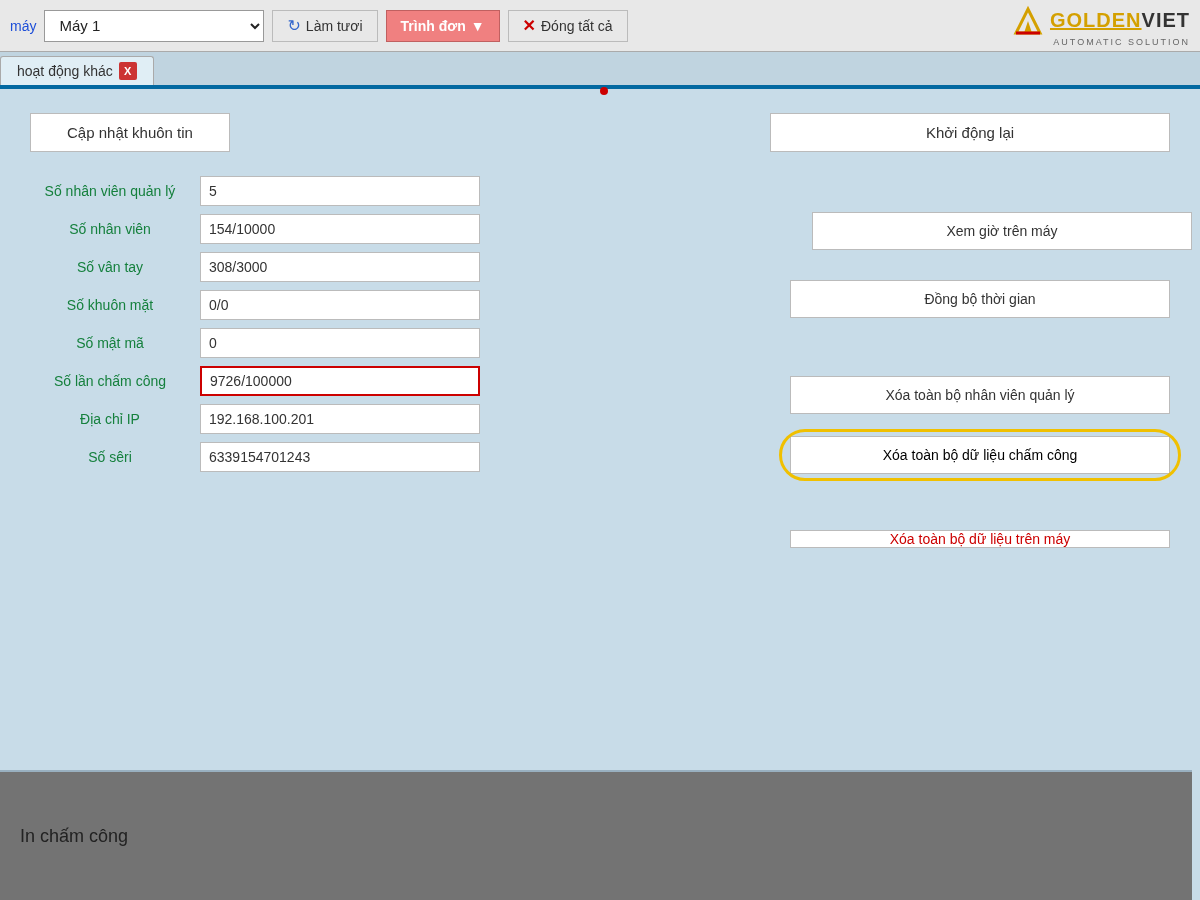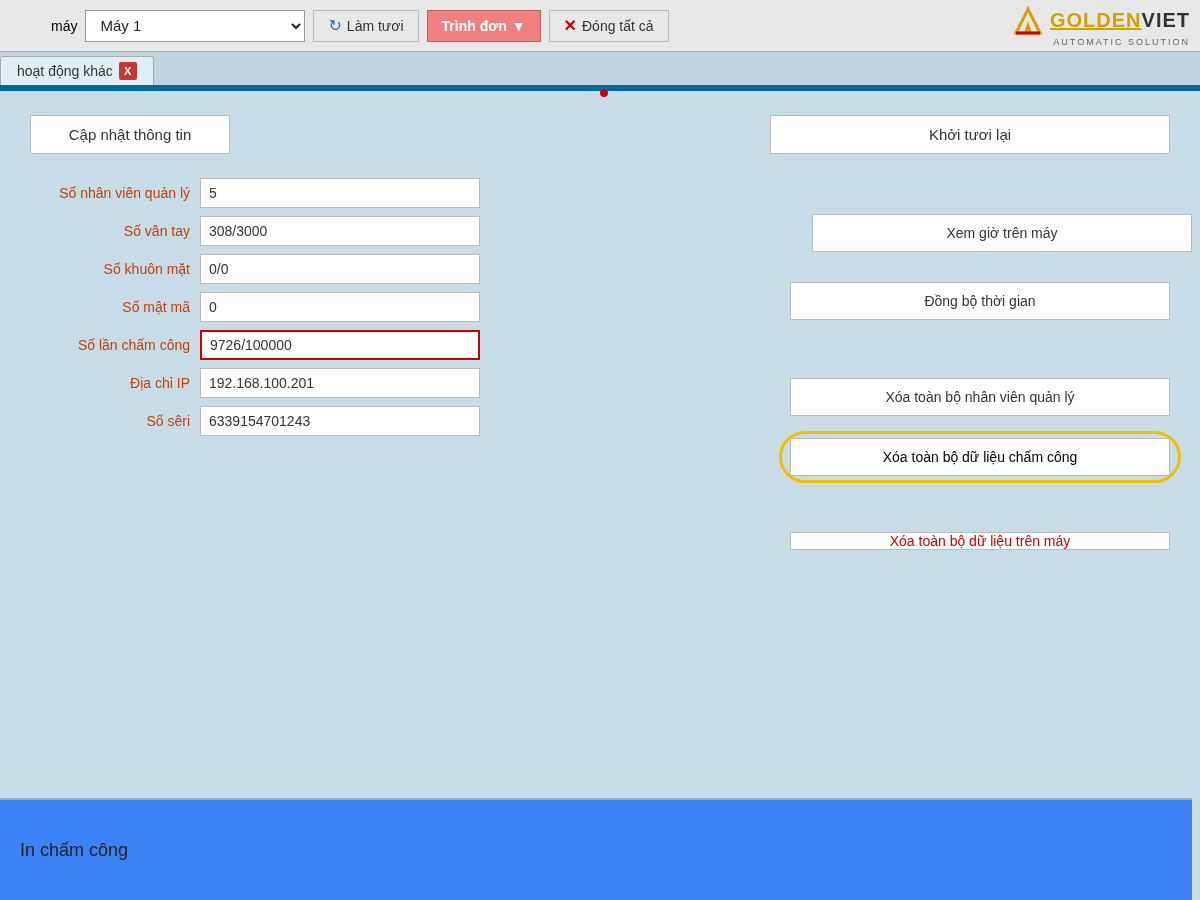--- a/index.html
+++ b/index.html
@@ -17,23 +17,22 @@
       display: flex;
       align-items: center;
       background: #e8e8e8;
       border-bottom: 1px solid #aaa;
       padding: 6px 10px;
       gap: 8px;
       height: 52px;
     }
     .toolbar-label {
       font-size: 14px;
-      color: #000000;
+      color: #1d4ed8;
       font-weight: normal;
-      margin-left: 41px;
     }
     .machine-select-wrapper {
       display: flex;
       align-items: center;
       gap: 0;
     }
     .machine-select {
       background: white;
       border: 1px solid #999;
       padding: 4px 10px;
@@ -105,21 +104,21 @@
     .logo-sub {
       font-size: 9px;
       color: #666;
       letter-spacing: 2px;
     }
 
     
     .tab-bar {
       display: flex;
       background: #c0d4e0;
-      border-bottom: 6px solid #0369a1;
+      border-bottom: 4px solid #0369a1;
       padding-top: 4px;
     }
     .tab-item {
       display: flex;
       align-items: center;
       gap: 6px;
       background: #e0eef5;
       border: 1px solid #aaa;
       border-bottom: none;
       padding: 5px 16px;
@@ -204,23 +203,23 @@
       gap: 8px;
     }
 
     .field-row {
       display: flex;
       align-items: center;
       gap: 10px;
     }
     .field-label {
       font-size: 14px;
-      color: #c2410c;
+      color: #15803d;
       min-width: 160px;
-      text-align: right;
+      text-align: center;
     }
     .field-input {
       background: white;
       border: 1px solid #bbb;
       padding: 5px 8px;
       font-size: 14px;
       color: #333;
       width: 280px;
       height: 30px;
     }
@@ -306,22 +305,22 @@
       gap: 6px;
       min-width: 380px;
     }
 
     
     .bottom-section {
       position: absolute;
       bottom: 0;
       left: 0;
       right: 8px;
-      height: 102px;
-      background: #3b82f6;
+      height: 130px;
+      background: #737373;
       border-top: 2px solid #99b0c0;
       display: flex;
       align-items: center;
       padding: 0 20px;
     }
     .bottom-label {
       font-size: 18px;
       color: #222;
       font-weight: 500;
     }
@@ -377,33 +376,37 @@
   </div>
 </div>
 
 <div class="accent-line">
   <div class="accent-dot"></div>
 </div>
 
 <div class="main-content">
 
   <div class="action-row">
-    <button class="btn-cap-nhat">Cập nhật thông tin</button>
-    <button class="btn-khoi-dong">Khởi tươi lại</button>
+    <button class="btn-cap-nhat">Cập nhật khuôn tin</button>
+    <button class="btn-khoi-dong">Khởi động lại</button>
   </div>
 
   <div class="info-grid">
 
     <div class="info-left">
 
       <div class="field-row">
         <span class="field-label">Số nhân viên quản lý</span>
         <input class="field-input" value="5" readonly="" style="">
       </div>
 
+      <div class="field-row">
+        <span class="field-label">Số nhân viên</span>
+        <input class="field-input" value="154/10000" readonly="" style="">
+      </div>
 
       <div class="field-row">
         <span class="field-label">Số vân tay</span>
         <input class="field-input" value="308/3000" readonly="" style="">
       </div>
 
       <div class="field-row">
         <span class="field-label">Số khuôn mặt</span>
         <input class="field-input" value="0/0" readonly="" style="">
       </div>

